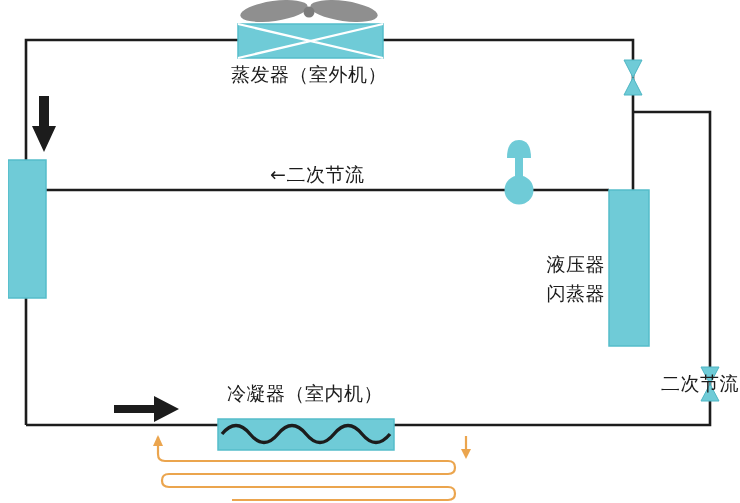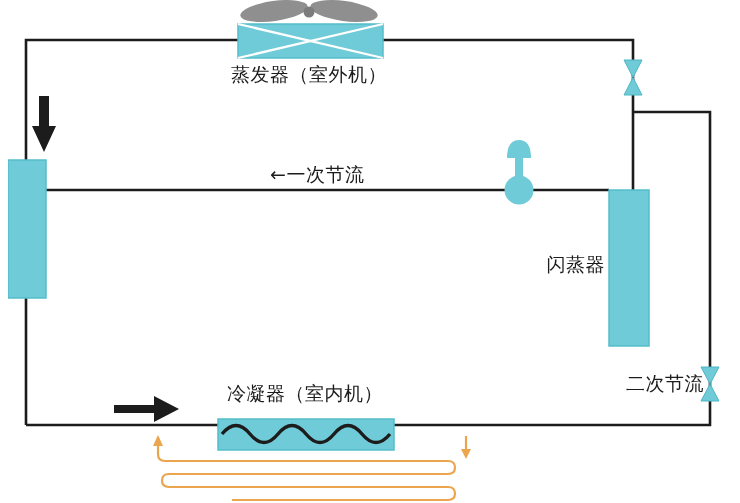--- a/index.html
+++ b/index.html
@@ -83,25 +83,26 @@
                H161 Q154,474 154,480.5 Q154,487 161,487 H440 Q447,487 447,493.5 Q447,500 440,500 H224"></path>
       <path d="M458,436 V451"></path>
     </g>
     <polygon points="150,435 145,446 155,446" fill="#EBA54E"></polygon>
     <polygon points="458,459 453,449 463,449" fill="#EBA54E"></polygon>
   </svg>
 
   <div class="lbl center" style="left:204px;top:62px;width:194px;">蒸发器（室外机）</div>
 
 
-  <div class="lbl" style="left:262px;top:162px;">←一次节流</div>
+  <div class="lbl" style="left:262px;top:162px;">←二次节流</div>
 
 
 
   <div class="lbl right two-line" style="left:513px;top:250px;width:84px;">
+    <div>液压器</div>
     <div>闪蒸器</div>
   </div>
 
-  <div class="lbl right" style="left:618px;top:371px;width:76px;">二次节流</div>
+  <div class="lbl right" style="left:653px;top:371px;width:76px;">二次节流</div>
 
   <div class="lbl center" style="left:199px;top:381px;width:196px;">冷凝器（室内机）</div>
 
 </div>
 
 </body></html>

